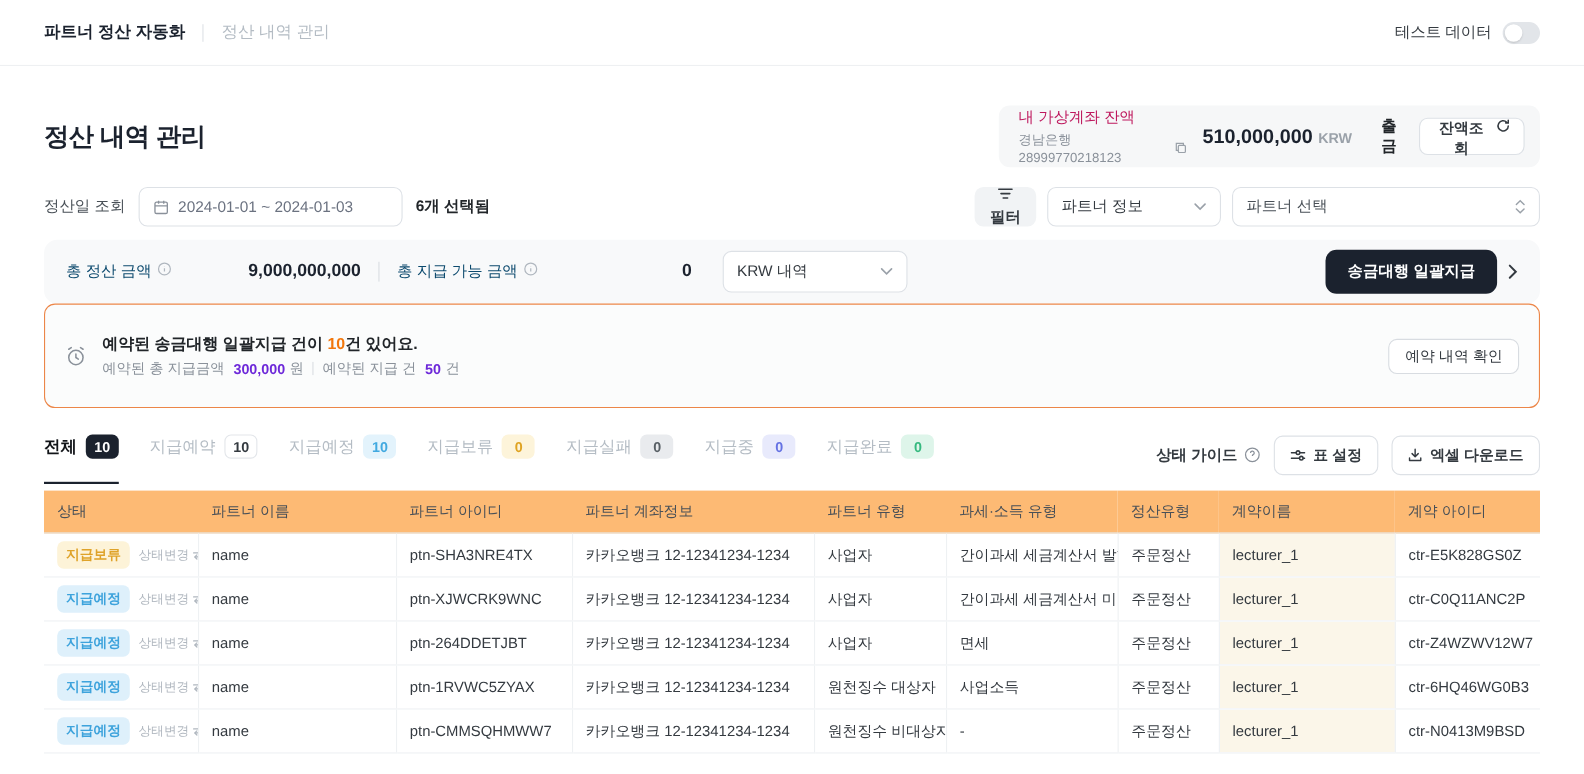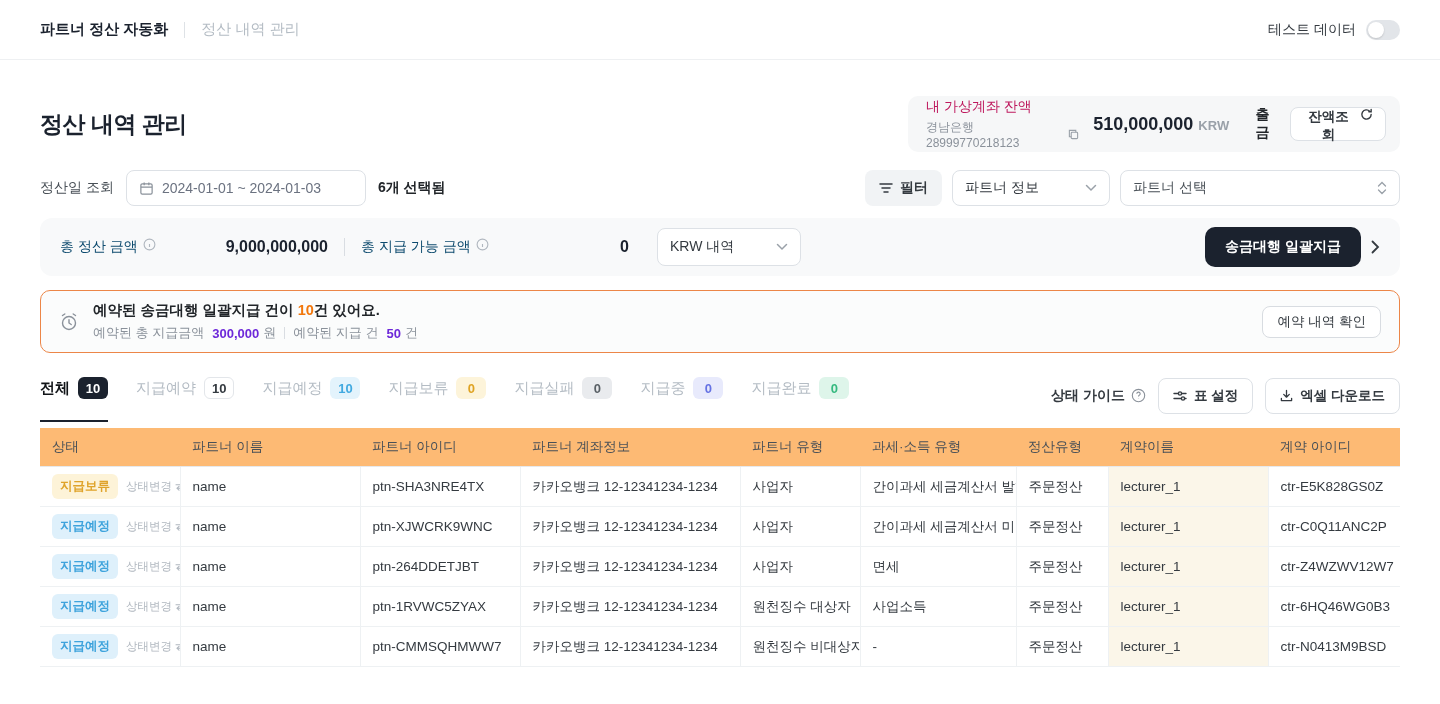--- a/index.html
+++ b/index.html
@@ -31,39 +31,39 @@
   .withdraw-btn { font-size:14px; font-weight:bold; color:#212529; background:none; border:none; cursor:pointer; margin-left:6px; font-family:inherit; }
   .inquiry-btn { display:flex; align-items:flex-start; gap:6px; height:34px; padding:0 12px; background:#fff; border:1px solid #dde1e6; border-radius:8px; font-size:13.5px; font-weight:bold; color:#343a40; cursor:pointer; font-family:inherit; }
 
   
   .filter-row { margin-top:18px; display:flex; align-items:center; }
   .date-label { font-size:14px; color:#495057; margin-right:12px; }
   .date-input { width:240px; height:36px; border:1px solid #dde1e6; border-radius:8px; display:flex; align-items:center; gap:8px; padding:0 12px; background:#fff; cursor:pointer; }
   .date-value { font-size:14px; color:#6b7280; }
   .selected-count { font-size:14px; font-weight:bold; color:#212529; margin-left:12px; }
   .filter-right { margin-left:auto; display:flex; align-items:center; gap:10px; }
-  .filter-btn { display:flex; align-items:center; gap:7px; height:36px; padding:0 14px; background:#f1f3f5; border:none; border-radius:8px; font-size:14px; font-weight:bold; color:#343a40; cursor:pointer; font-family:inherit; }
+  .filter-btn { display:flex; align-items:center; gap:7px; height:36px; padding:0 14px; background:#f1f3f5; border:none; border-radius:8px; font-size:14px; font-weight:bold; color:#343a40; cursor:pointer; font-family:inherit;flex-direction:column; }
   .select-box { height:36px; background:#fff; border:1px solid #dde1e6; border-radius:8px; display:flex; align-items:center; justify-content:space-between; padding:0 12px; font-size:14px; color:#343a40; cursor:pointer; }
   .select-partner-info { width:158px; }
   .select-partner { width:280px; color:#495057; }
 
   
   .summary-bar { margin-top:12px; height:58px; background:#f8f9fa; border-radius:12px; display:flex; align-items:center; padding:0 12px 0 20px; }
   .sum-group { display:flex; align-items:center; justify-content:space-between; }
   .sum-g1 { width:268px; }
   .sum-g2 { width:268px; }
   .sum-label { font-size:14px; color:#0c4a6e; display:flex; align-items:flex-start; gap:5px; }
   .sum-value { font-size:16px; font-weight:bold; color:#1b222e; }
   .sum-divider { width:1px; height:18px; background:#d9dde2; margin:0 16px; }
-  .krw-select { width:144px; height:38px; margin-left:28px; background:#fff; }
+  .krw-select { width:168px; height:38px; margin-left:28px; background:#fff; }
   .bulk-btn { margin-left:auto; height:40px; padding:0 20px; background:#1b222e; color:#fff; border:none; border-radius:10px; font-size:14px; font-weight:bold; cursor:pointer; font-family:inherit; }
   .chevron-right-btn { background:none; border:none; cursor:pointer; margin:0 8px 0 10px; display:flex; align-items:center; }
 
   
-  .banner { margin-top:14px; min-height:62px; border:1.5px solid #ec8648; border-radius:10px; background:#fbfcfc; display:flex; align-items:center; padding:10px 18px; gap:14px; }
+  .banner { min-height:62px; border:1.5px solid #ec8648; border-radius:10px; background:#fbfcfc; display:flex; align-items:center; padding:26px 18px; gap:14px; }
   .banner-text { display:flex; flex-direction:column; gap:4px; }
   .banner-title { font-size:14.5px; font-weight:bold; color:#212529; }
   .banner-count { color:#f2770c; }
   .banner-sub { font-size:13px; color:#8a919a; display:flex; align-items:center; gap:8px; }
   .banner-sub b { color:#6d28d9; font-weight:bold; }
   .banner-sub .vbar { width:1px; height:12px; background:#d9dde2; }
   .banner-btn { margin-left:auto; height:32px; padding:0 14px; background:#fff; border:1px solid #d8dce1; border-radius:8px; font-size:13.5px; color:#343a40; cursor:pointer; font-family:inherit; }
 
   
   .tabs-row { margin-top:24px; display:flex; align-items:center; }

